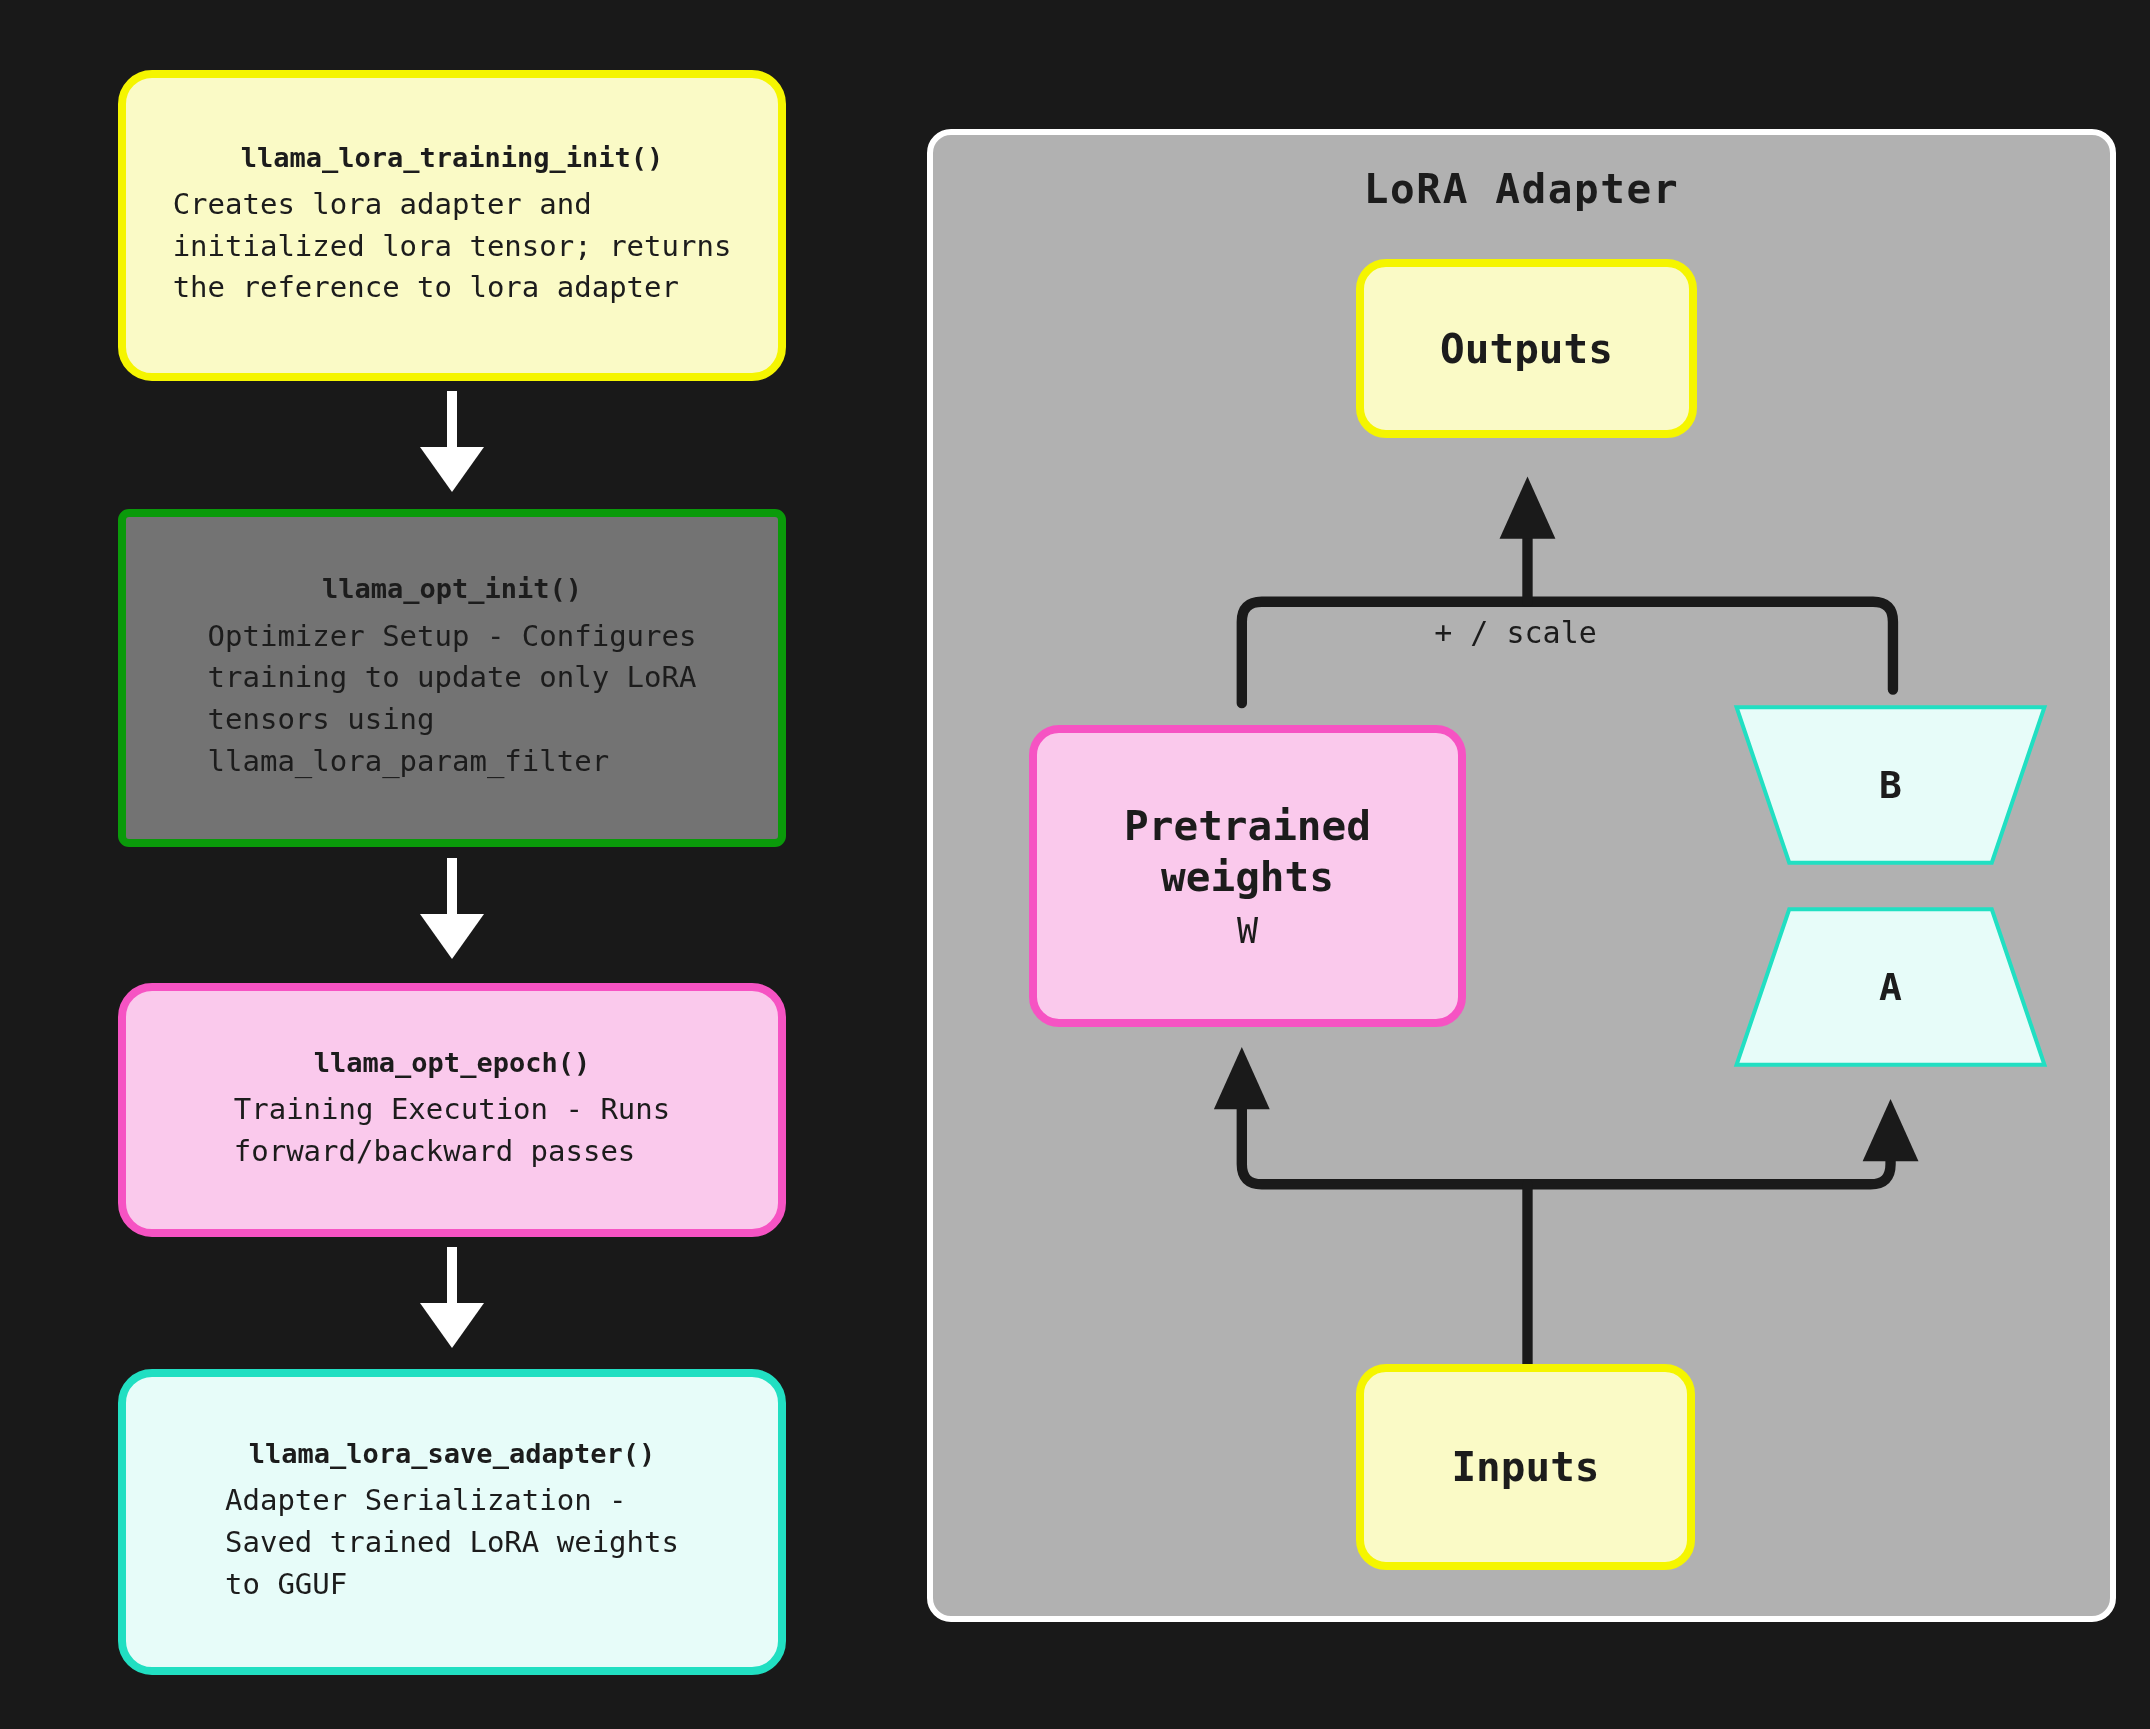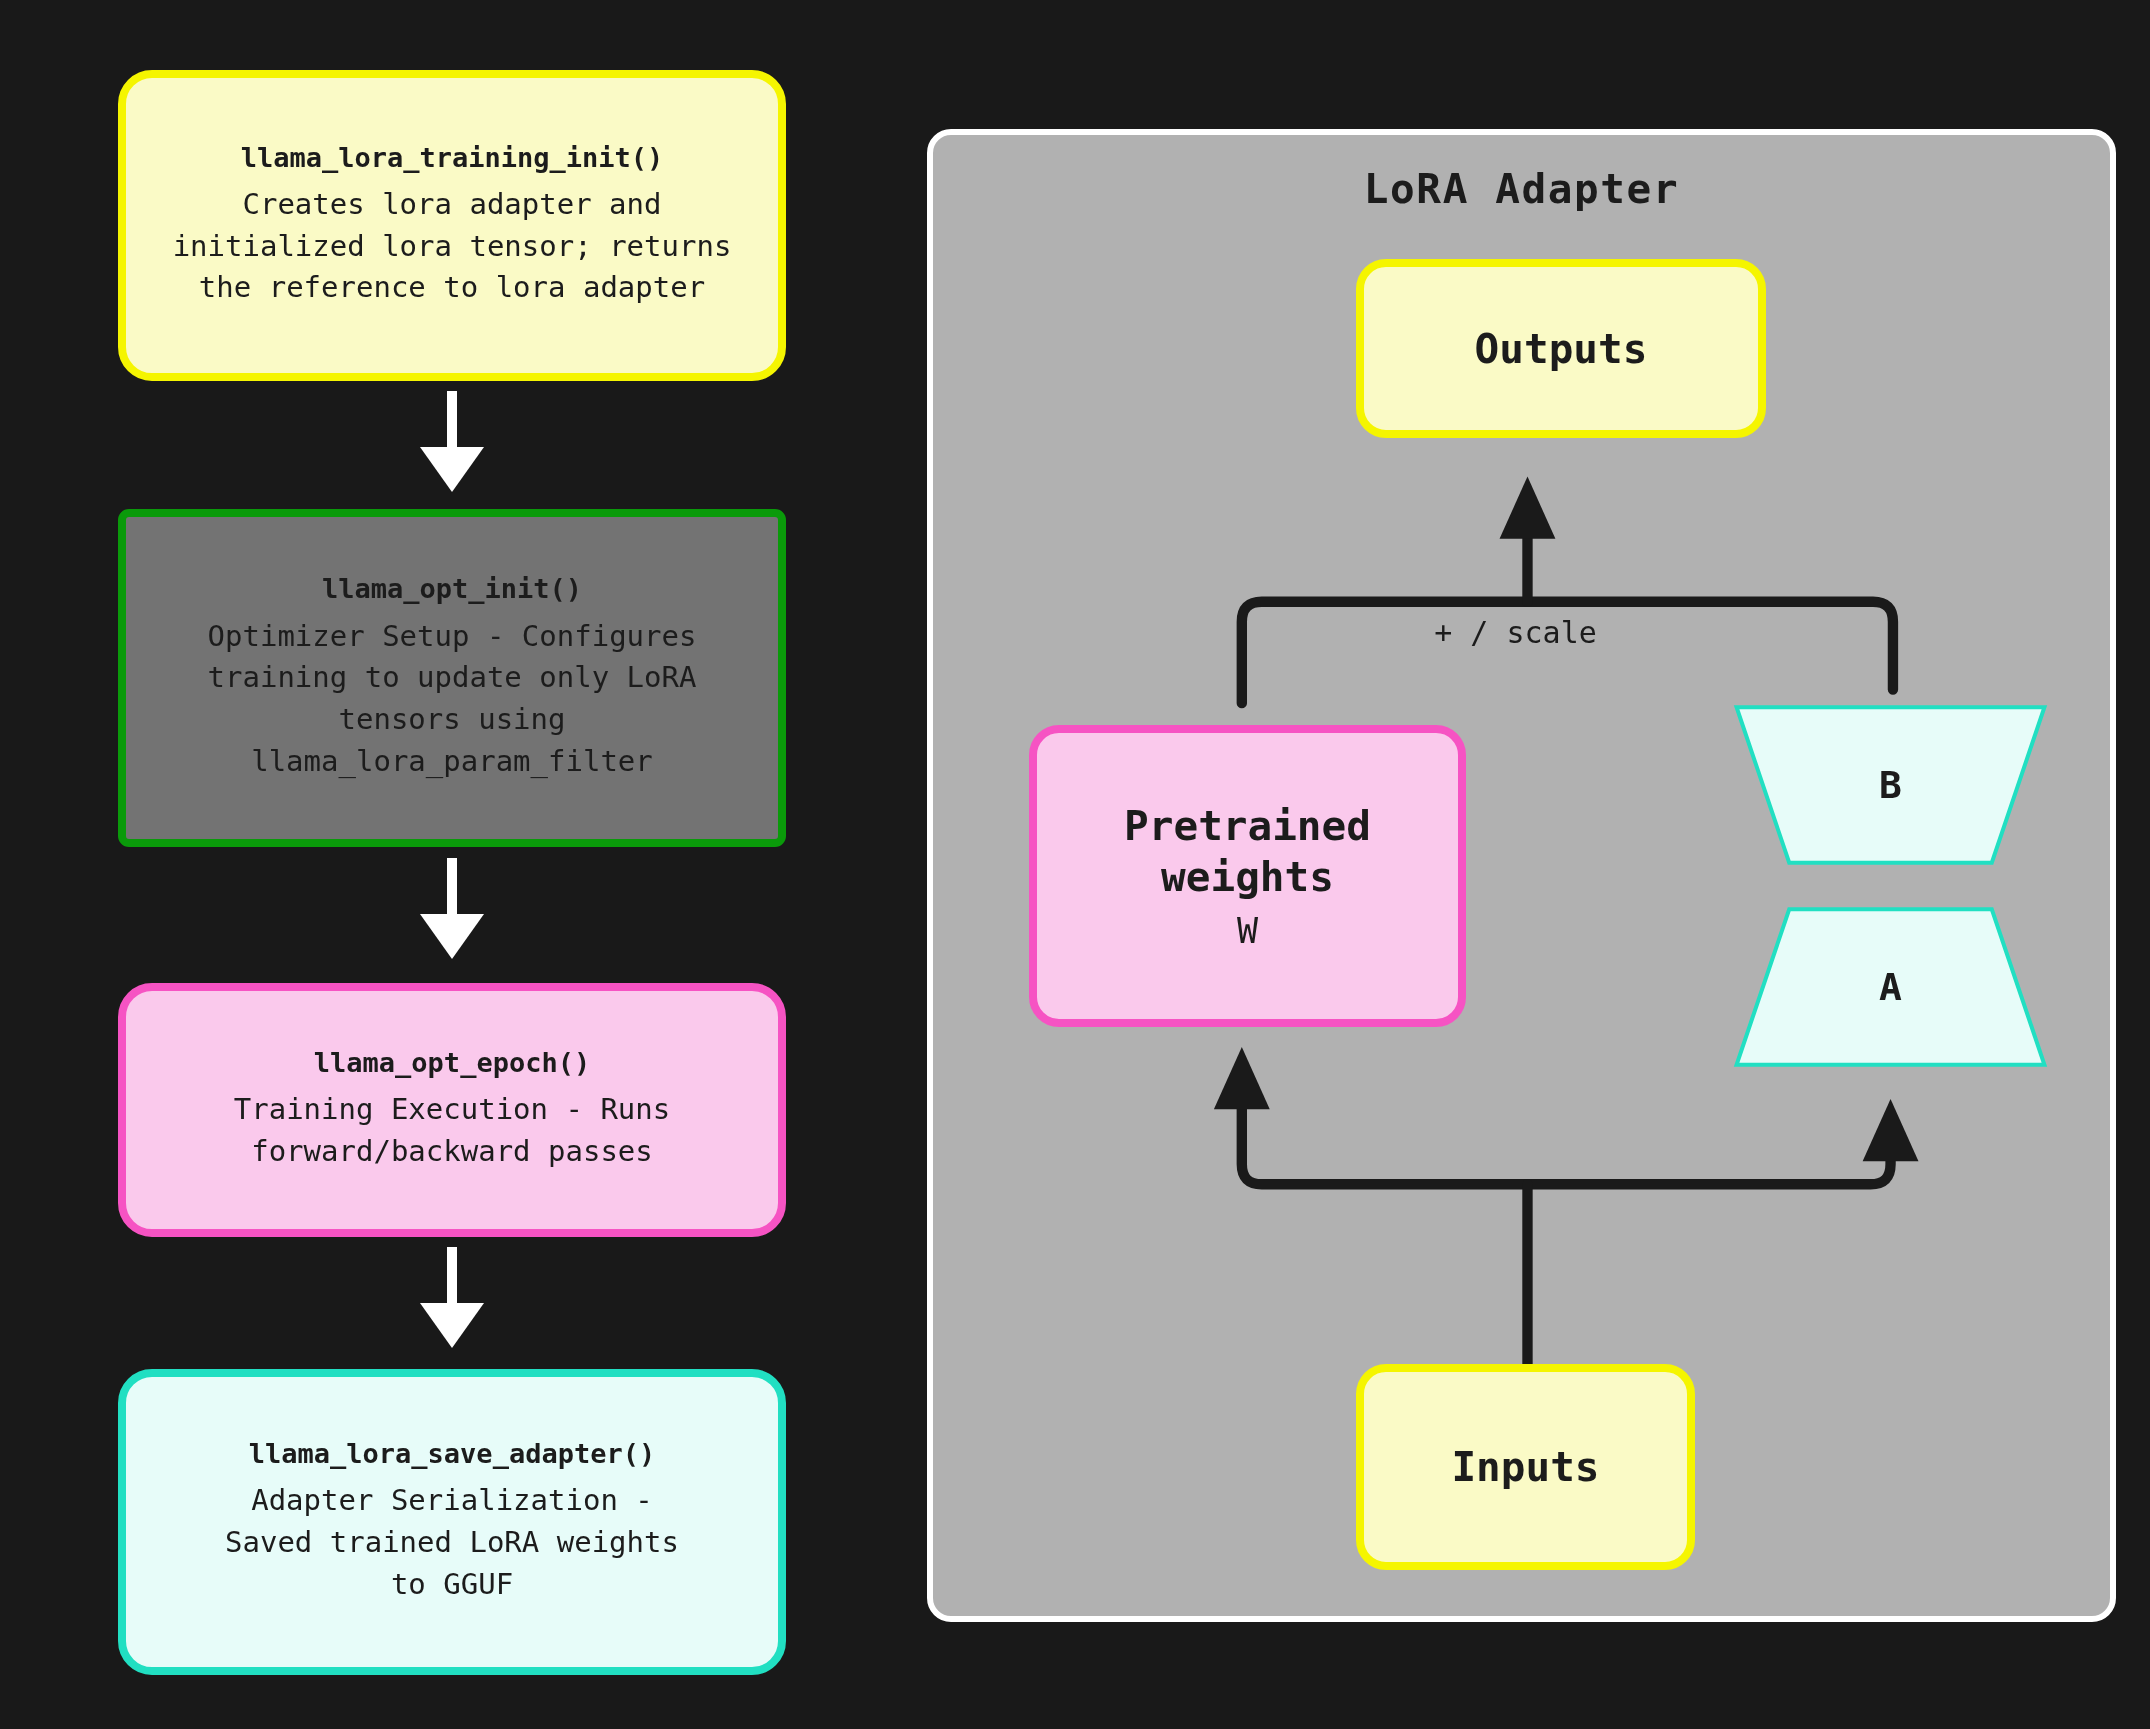--- a/index.html
+++ b/index.html
@@ -3,21 +3,21 @@
 <meta charset="utf-8">
 <style>
   html,body{margin:0;padding:0;}
   body{width:2151px;height:1729px;font-family:"DejaVu Sans Mono","Liberation Mono",monospace;}
   .stage{position:relative;width:2151px;height:1729px;overflow:hidden;}
   
   .flow-box{
     position:absolute;left:118px;width:668px;box-sizing:border-box;
     border:8px solid #000;border-radius:34px;
     display:flex;flex-direction:column;align-items:center;justify-content:center;
-    gap:11.2px;padding:16px 27px;text-align:center;color:#1c1c1c;
+    gap:11.2px;padding:16px 27px;text-align:left;color:#1c1c1c;
   }
   .flow-title{font-size:27px;font-weight:700;white-space:pre-line;}
   .flow-body{font-size:29px;line-height:1.44;white-space:pre-line;}
   .flow-arrow{position:absolute;left:420px;width:64px;display:flex;flex-direction:column;align-items:center;}
   .flow-arrow .stem{width:10.4px;height:56px;}
   .flow-arrow .head{width:0;height:0;border-left:32px solid transparent;border-right:32px solid transparent;border-top-style:solid;border-top-width:45px;}
   
   .panel{
     position:absolute;left:927px;top:129px;width:1189px;height:1493px;box-sizing:border-box;
     border:6.4px solid #fff;border-radius:24px;
@@ -96,21 +96,21 @@
       <svg class="connectors" width="1177" height="1481" viewBox="0 0 1475 1856">
         <path d="M 387 712 L 387 610 Q 387 585 412 585 L 1178 585 Q 1203 585 1203 610 L 1203 695" fill="none" stroke-width="13" stroke-linecap="round" stroke="#1a1a1a"></path>
         <path d="M 745 585 L 745 500" fill="none" stroke-width="13" stroke-linecap="round" stroke="#1a1a1a"></path>
         <polygon points="745,428 710,506 780,506" fill="#1a1a1a"></polygon>
         <path d="M 387 1218 L 387 1290 Q 387 1315 412 1315 L 1175 1315 Q 1200 1315 1200 1290 L 1200 1280" fill="none" stroke-width="13" stroke-linecap="round" stroke="#1a1a1a"></path>
         <path d="M 745 1315 L 745 1545" fill="none" stroke-width="13" stroke-linecap="round" stroke="#1a1a1a"></path>
         <polygon points="387,1143 352,1221 422,1221" fill="#1a1a1a"></polygon>
         <polygon points="1200,1208 1165,1286 1235,1286" fill="#1a1a1a"></polygon>
       </svg>
 
-      <div class="node" style="left: 423px; top: 124px; width: 410px; height: 179px; border-color: rgb(245, 245, 0); background-color: rgb(250, 250, 198);">
+      <div class="node" style="left: 423px; top: 124px; width: 341px; height: 179px; border-color: rgb(245, 245, 0); background-color: rgb(250, 250, 198);">
         <span>Outputs</span>
       </div>
 
       <div class="scale-label">+ / scale</div>
 
       <div class="node" style="left: 96px; top: 590px; width: 437px; height: 302px; border-color: rgb(246, 83, 195); background-color: rgb(250, 201, 236);">
         <span class="node-title">Pretrained
 weights</span>
         <span class="sub">W</span>
       </div>

